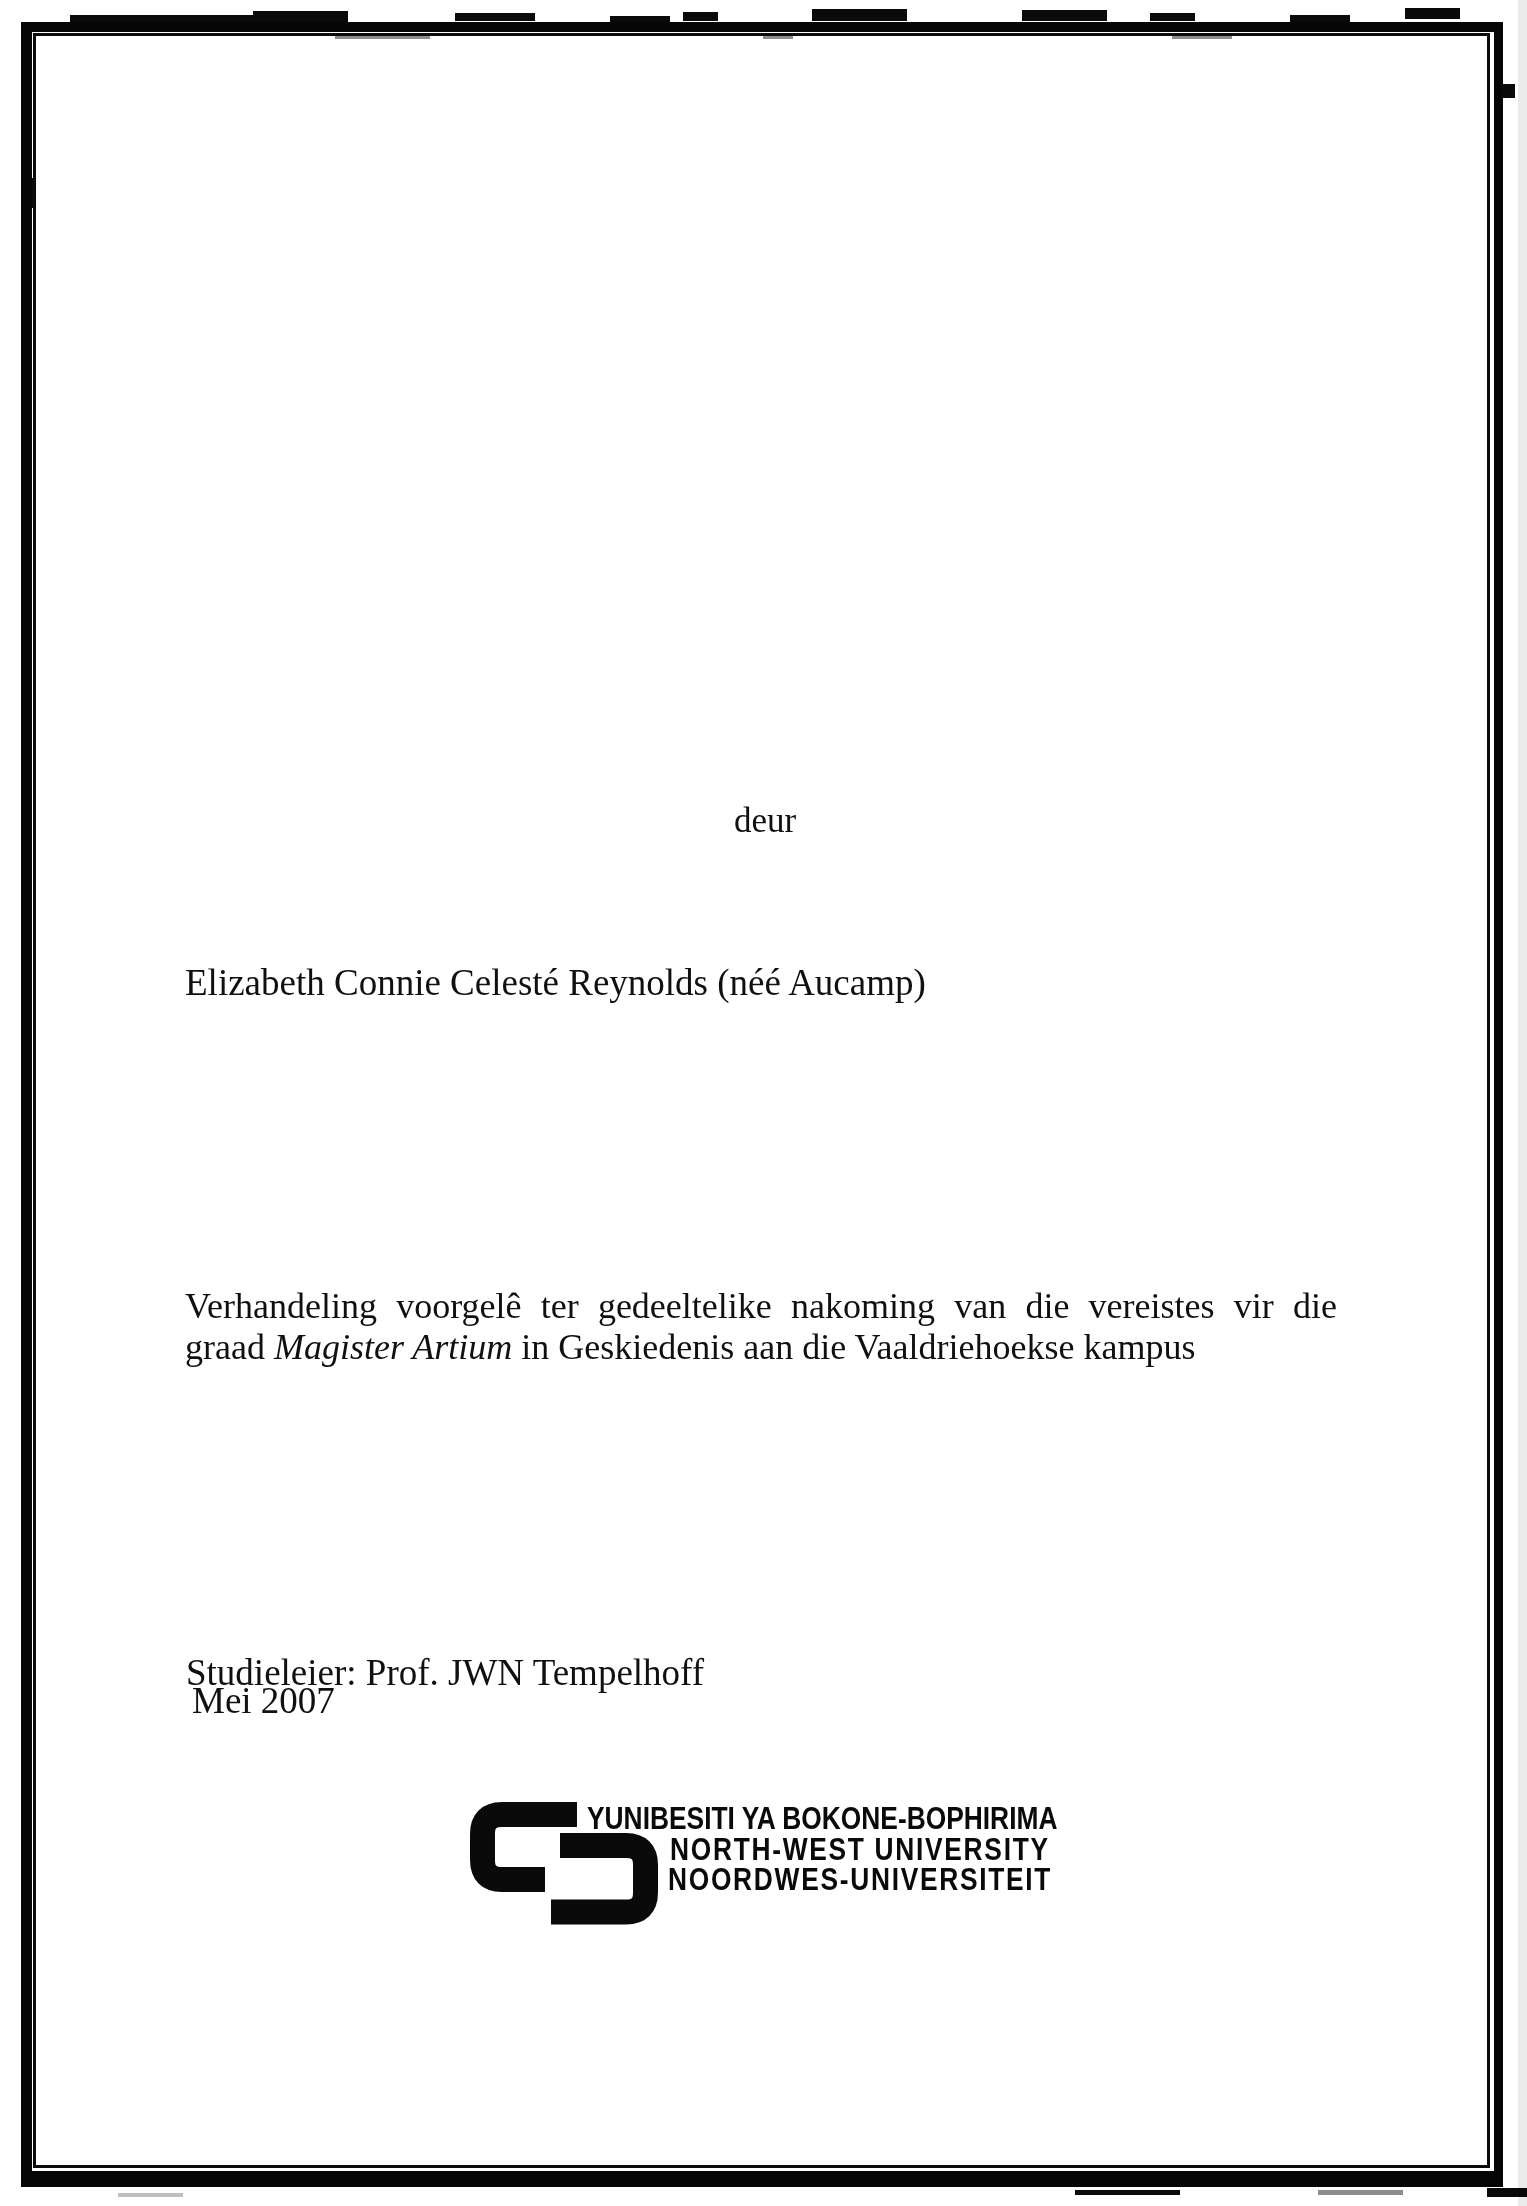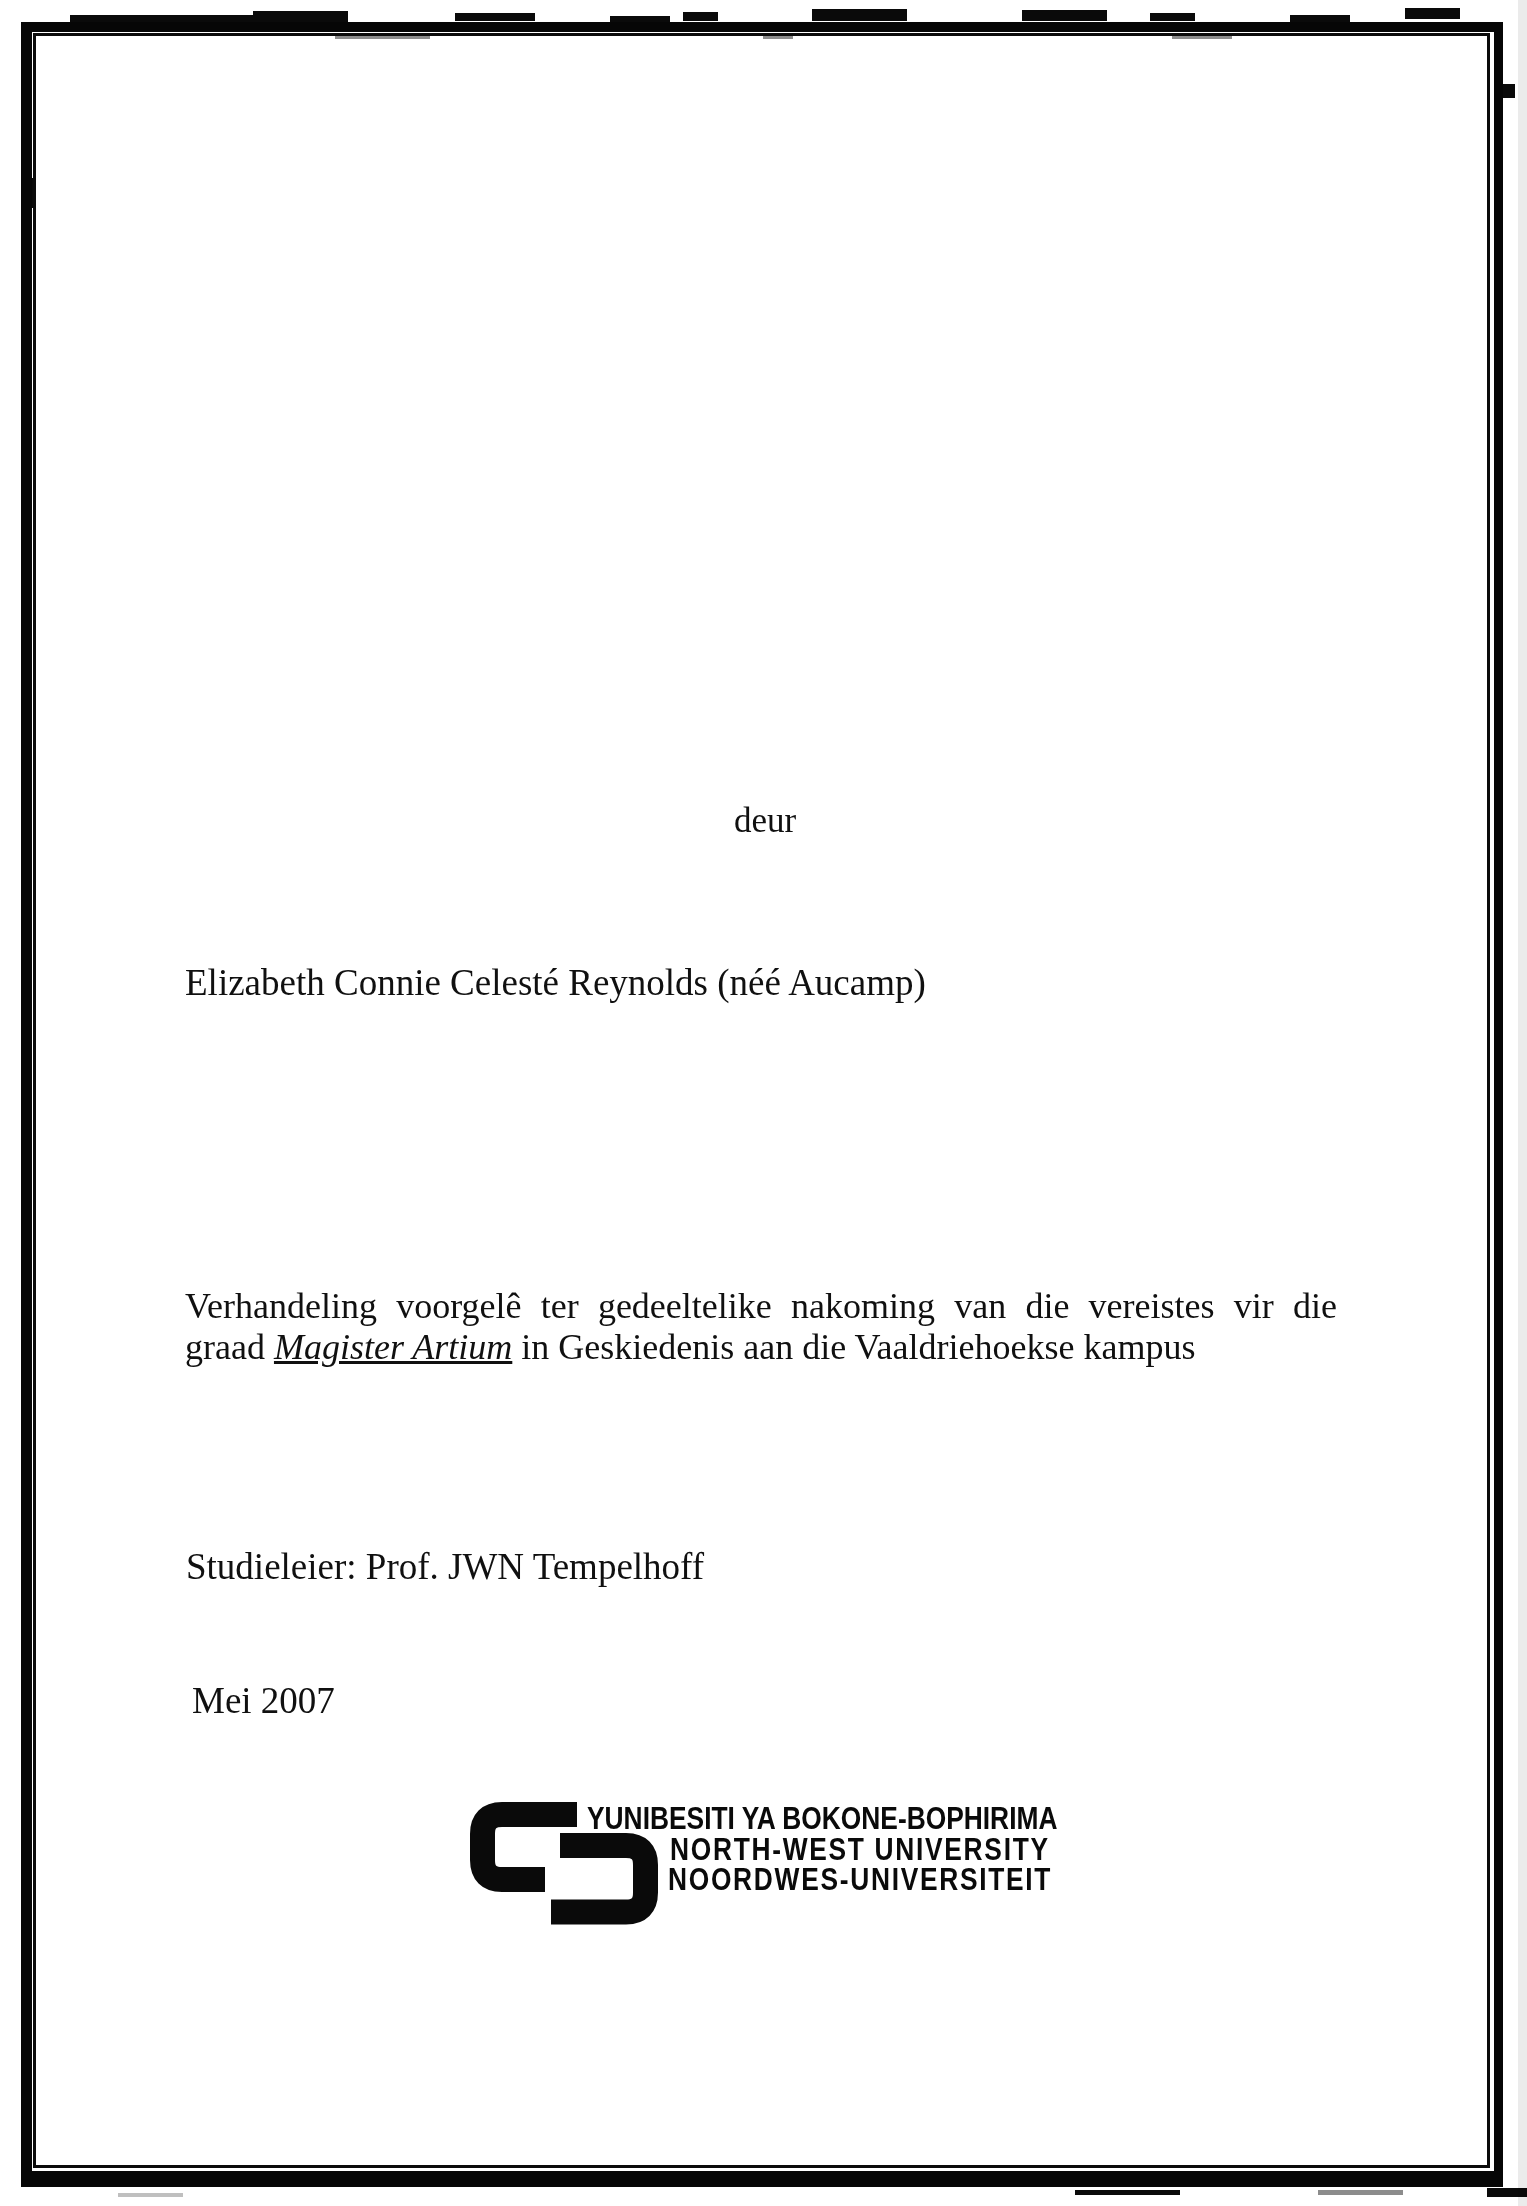--- a/index.html
+++ b/index.html
@@ -25,22 +25,22 @@
   .title{position:absolute;left:178px;top:386px;width:1170px;
          font-size:40px;line-height:79px;text-align:center;
          word-spacing:5px;white-space:nowrap;}
   .byline{position:absolute;left:185px;top:801px;width:1160px;
           font-size:35px;text-align:center;}
   .author{position:absolute;left:185px;top:961px;width:1160px;
           font-size:37px;text-align:left;}
   .statement{position:absolute;left:185px;top:1286px;width:1152px;
              font-size:36px;line-height:41px;}
   .statement .just{text-align:justify;text-align-last:justify;}
-  .statement .it{font-style:italic;text-decoration:underline;}
-  .supervisor{position:absolute;left:186px;top:1548px;font-size:37px;line-height:38px;}
+  .statement .it{font-style:italic;}
+  .supervisor{position:absolute;left:186px;top:1654px;font-size:37px;line-height:38px;}
   .dateline{position:absolute;left:192px;top:1682px;font-size:37px;line-height:38px;}
 
   
   .logo-mark{position:absolute;left:466px;top:1800px;}
   .logo-mark path{fill:none;stroke:#0a0a0a;stroke-width:25;stroke-linecap:butt;}
   .logo-line{position:absolute;font-family:"Liberation Sans", sans-serif;
              font-weight:bold;font-size:31px;line-height:30px;color:#0a0a0a;
              transform:scaleX(0.85);transform-origin:left top;white-space:nowrap;}
   .lg1{left:587px;top:1804px;letter-spacing:0px;}
   .lg2{left:670px;top:1835px;letter-spacing:2px;}

